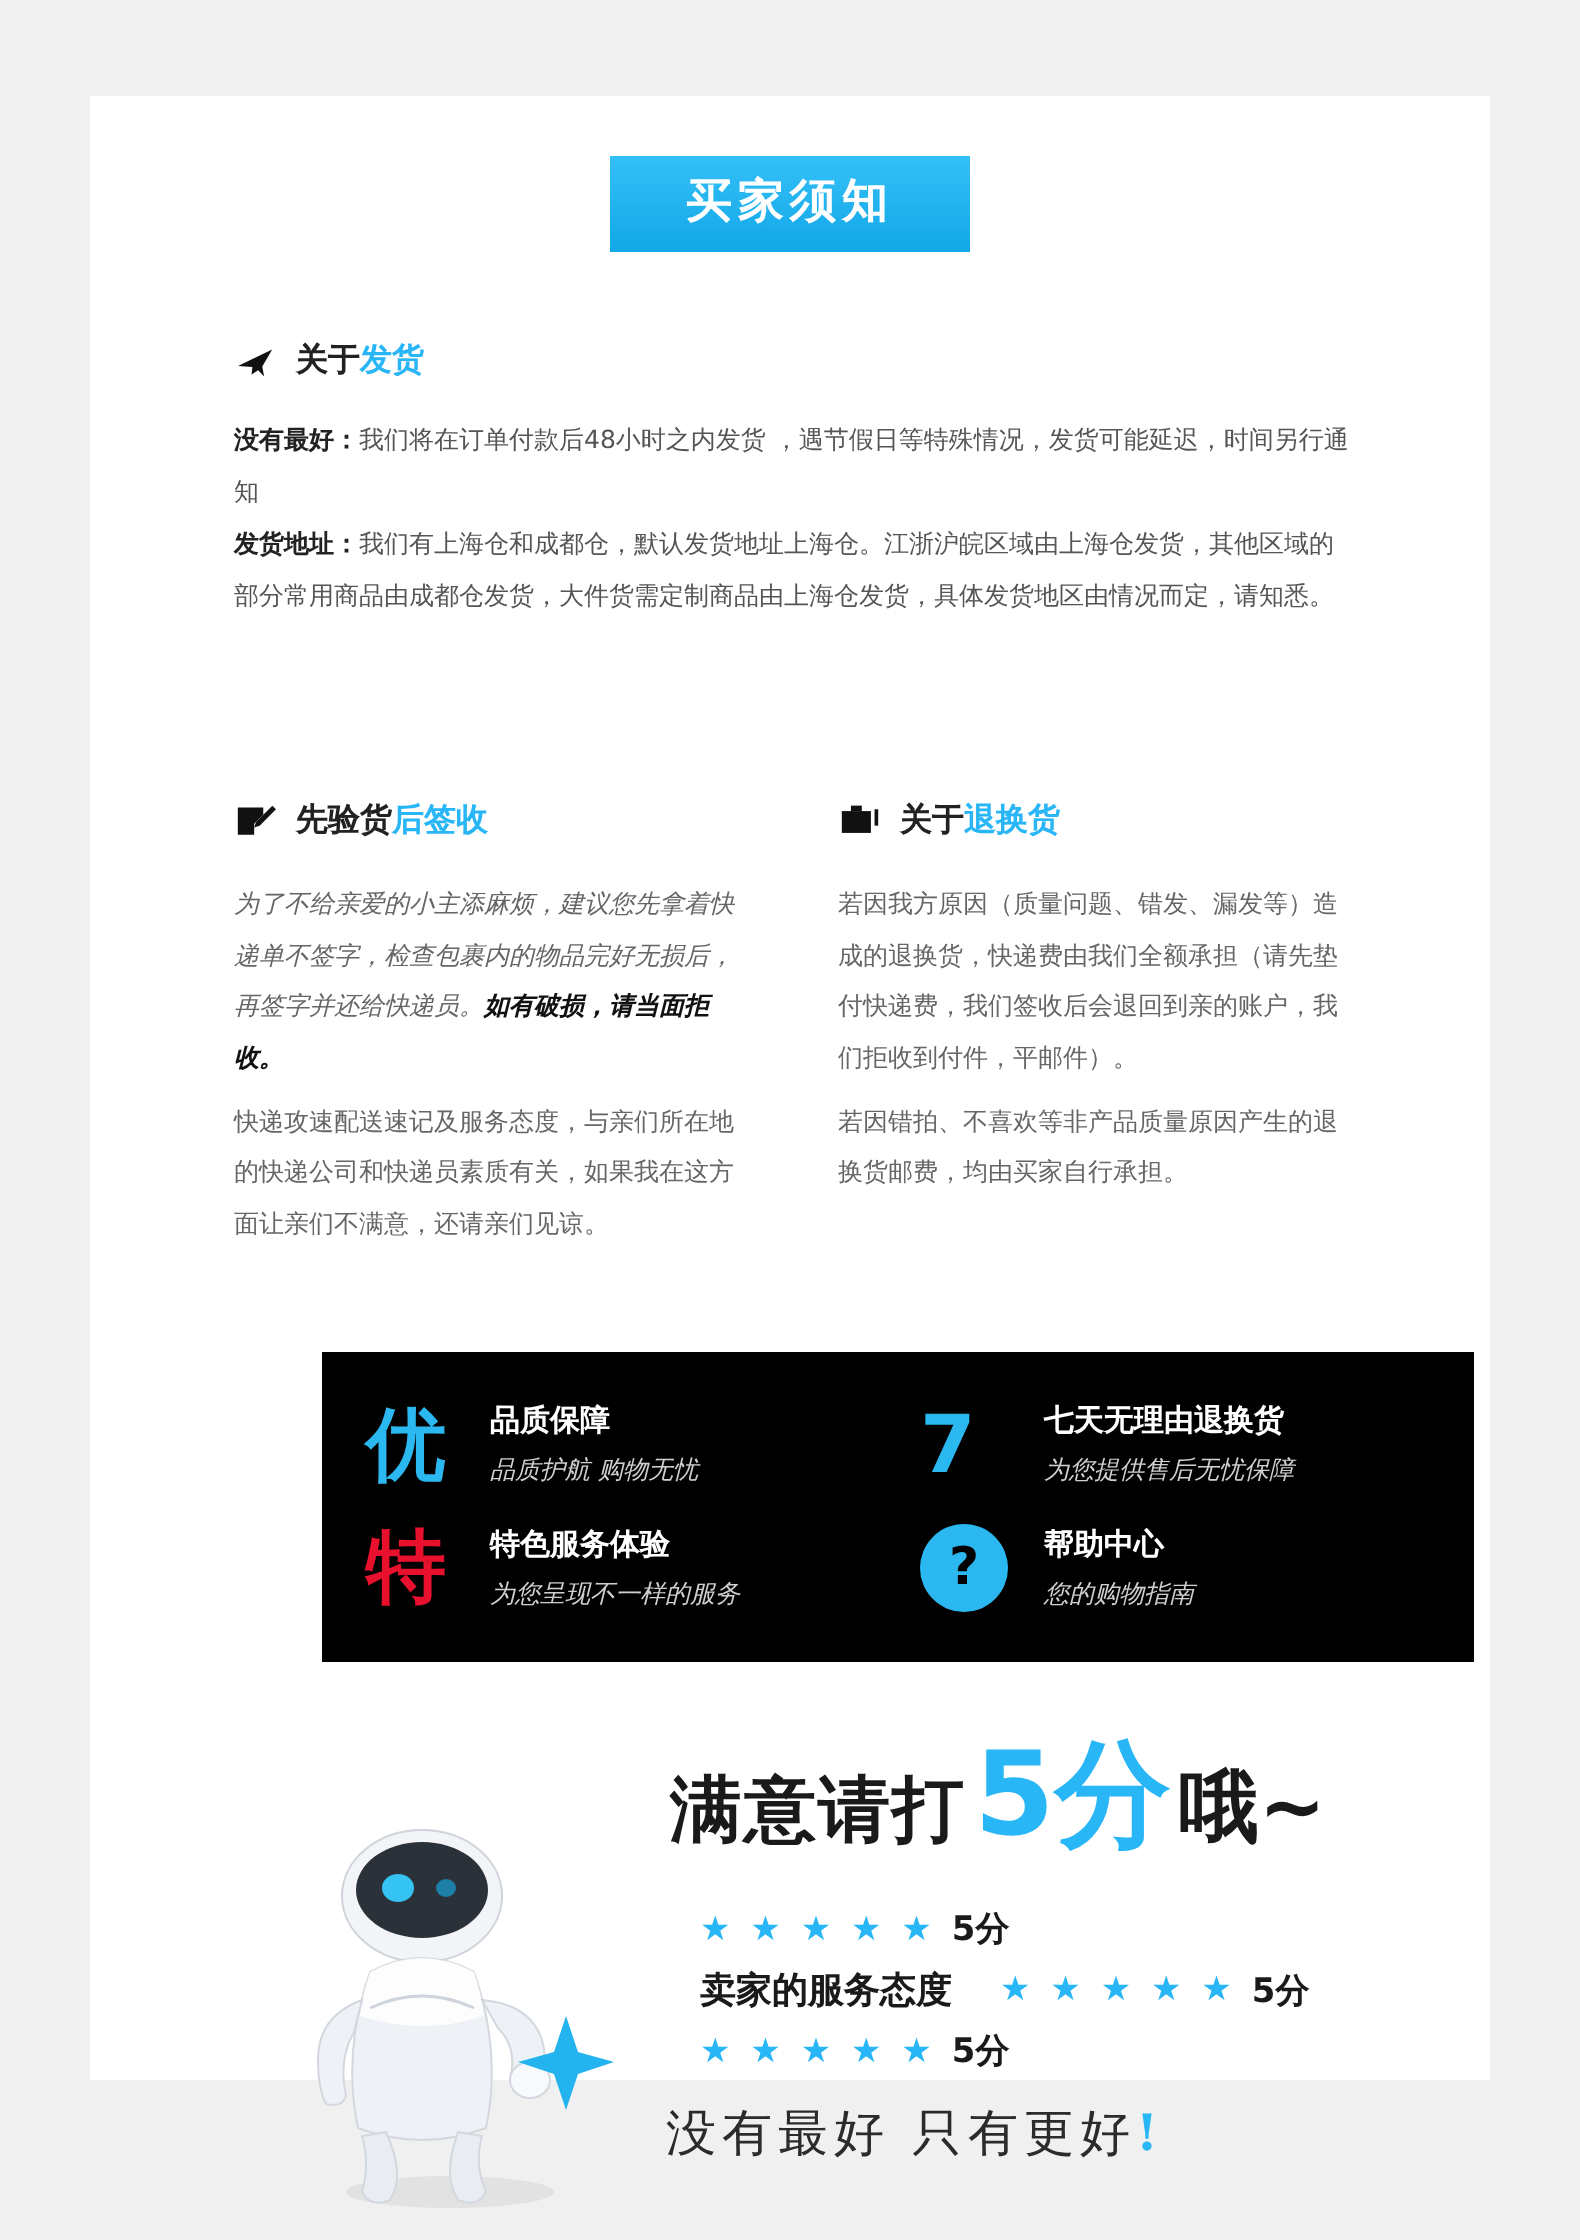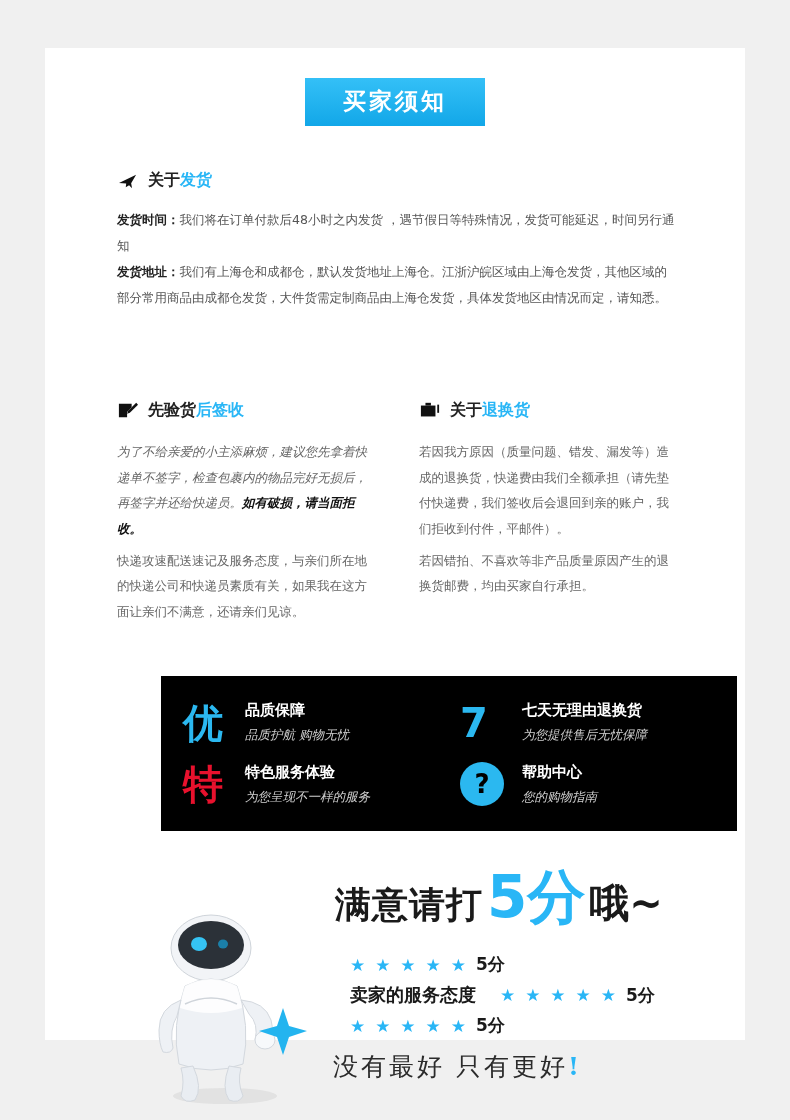--- a/index.html
+++ b/index.html
@@ -219,21 +219,21 @@
       <span class="ico">
         <svg width="22" height="18" viewBox="0 0 24 20">
             <path d="M2 12.2 L21 3 L15.5 12.5 L16.5 18 L13.2 14.6 L9.5 17 L10 12.8 Z" fill="#111"></path>
           </svg>
       </span>
       <span>关于</span>
         <span class="hl">发货</span>
     </div>
     <div class="ship-body">
       <div class="ship-row">
-        <b>发货时间：</b><span>我们将在订单付款后48小时之内发货 ，遇节假日等特殊情况，发货可能延迟，时间另行通知</span>
+        <b>没有最好：</b><span>我们将在订单付款后48小时之内发货 ，遇节假日等特殊情况，发货可能延迟，时间另行通知</span>
       </div>
       <div class="ship-row">
         <b>发货地址：</b><span>我们有上海仓和成都仓，默认发货地址上海仓。江浙沪皖区域由上海仓发货，其他区域的部分常用商品由成都仓发货，大件货需定制商品由上海仓发货，具体发货地区由情况而定，请知悉。</span>
       </div>
     </div>
   </div>
 
   <div class="cols">
     <div class="col">
       <div class="sec-head">

